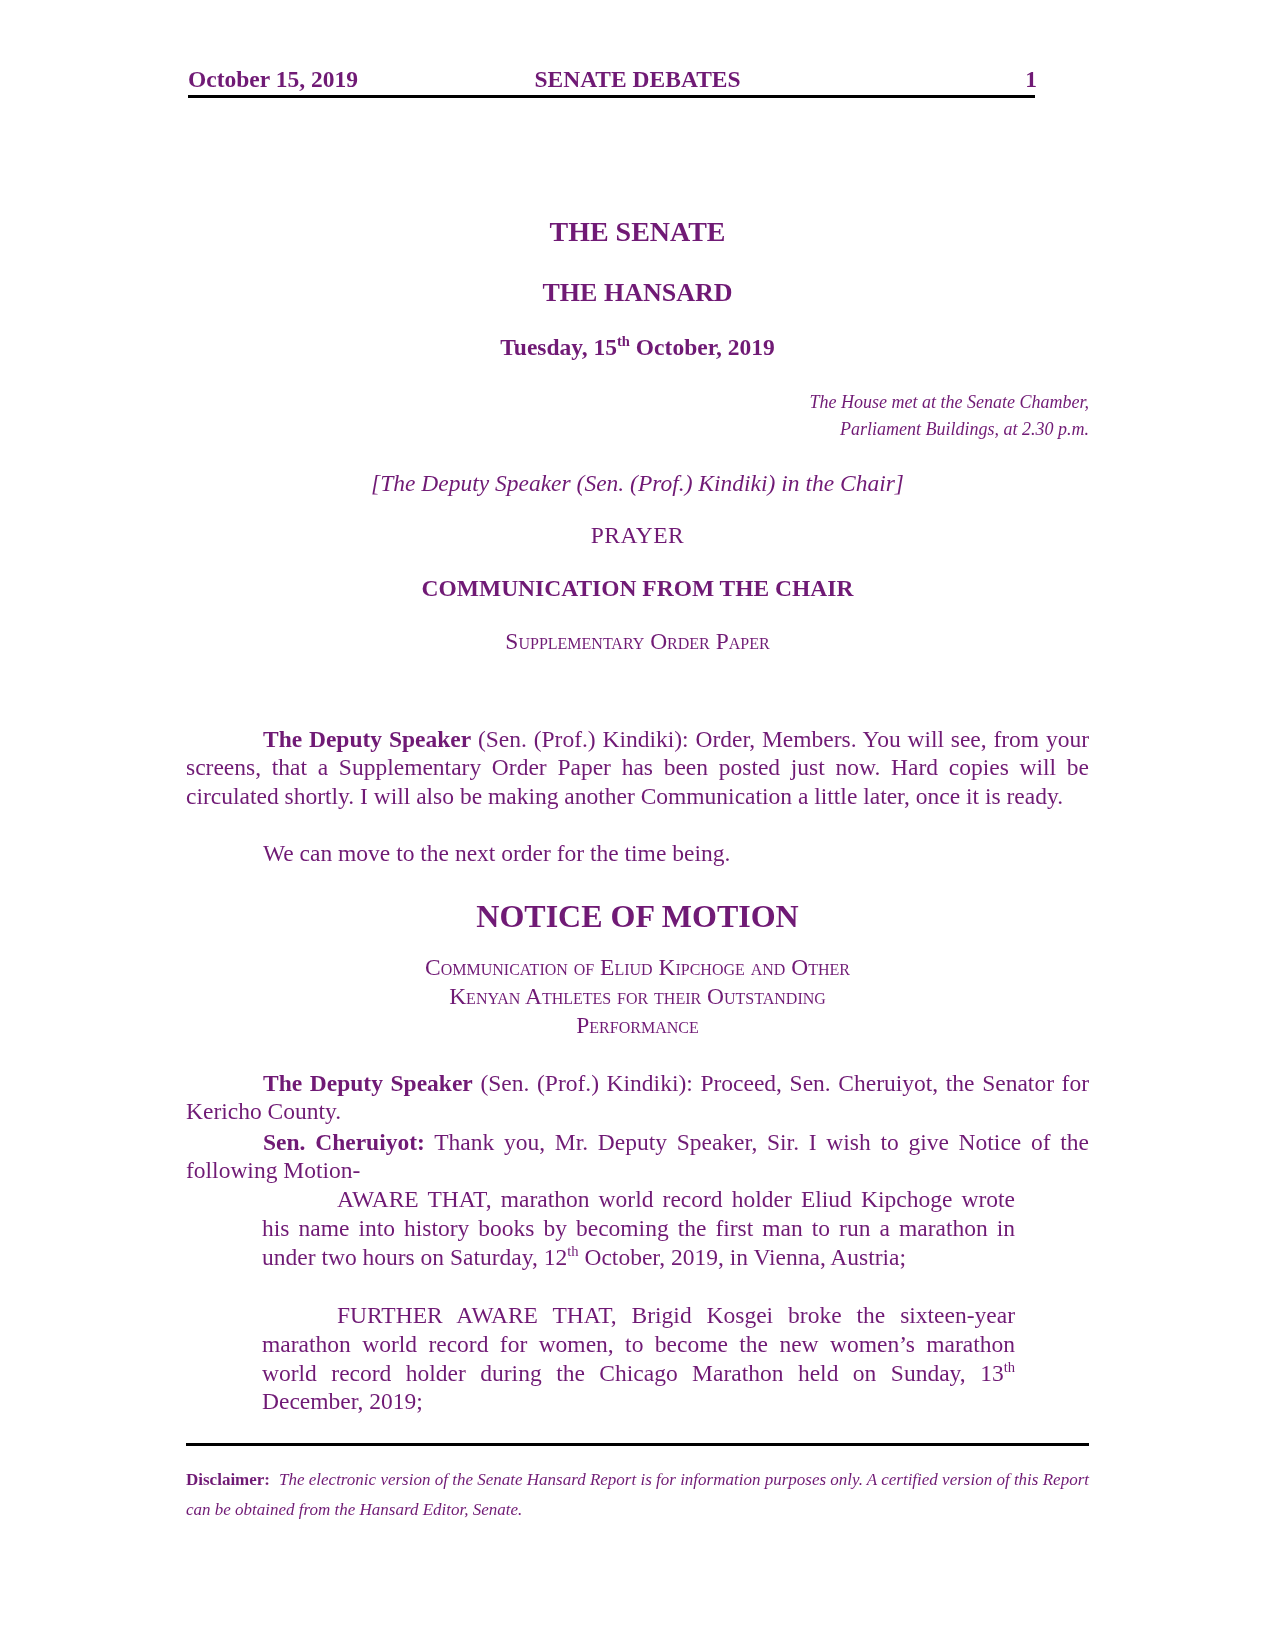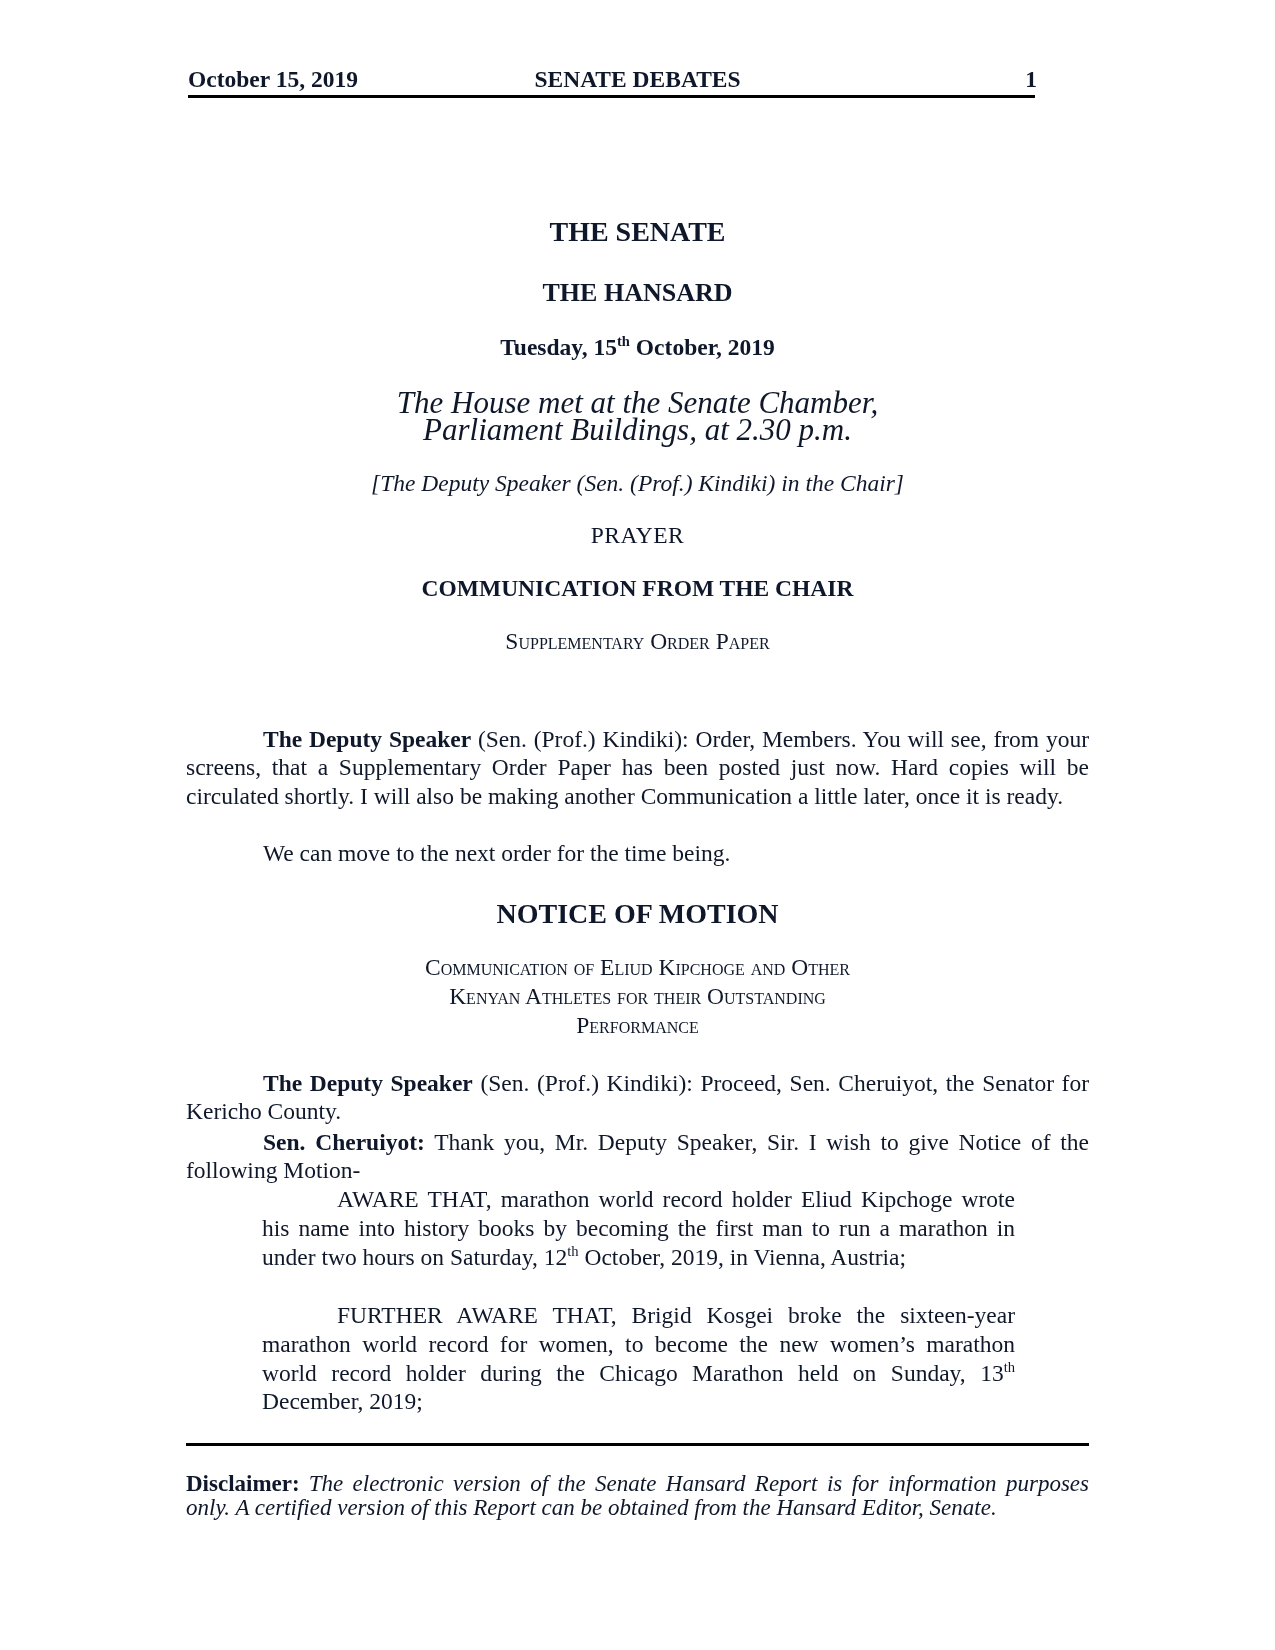--- a/index.html
+++ b/index.html
@@ -1,21 +1,21 @@
 <!DOCTYPE html>
 <html><head>
 <meta charset="utf-8">
 <style>
   * { margin:0; padding:0; box-sizing:border-box; }
   html,body { background:#ffffff; }
   .page {
     position:relative;
     width:1275px; height:1650px;
     background:#ffffff;
-    color:#0f172a;
+    color:#701a75;
     font-family:"Liberation Serif","DejaVu Serif",serif;
     overflow:hidden;
   }
   .abs { position:absolute; left:186px; width:903px; }
   .center { text-align:center; }
   .justify { text-align:justify; }
   .bold { font-weight:bold; }
   .italic { font-style:italic; }
   .smallcaps { font-variant:small-caps; }
 
@@ -25,43 +25,43 @@
   .hdr-title { position:absolute; left:0; right:0; top:0; text-align:center; }
   .hdr-page { position:absolute; right:52px; top:0; }
   .hdr-rule { position:absolute; left:2px; top:31px; width:847px; height:3px; background:#000; }
 
   
   .t-parliament { top:147px; font-size:33px; font-weight:bold; }
   .t-senate     { top:216px; font-size:28px; font-weight:bold; }
   .t-hansard    { top:278px; font-size:26px; font-weight:bold; }
   .t-date       { top:334px; font-size:23.5px; font-weight:bold; }
 
-  .met   { top:389px; font-size:31px; line-height:27px; }
+  .met   { top:389px; font-size:18px; line-height:27px;text-align:right; }
   .chair { top:470px; font-size:23.5px; }
   .prayer{ top:522px; font-size:23.5px; letter-spacing:0.5px; }
 
   .h-comm { top:575px; font-size:23.5px; }
   .h-supp { top:628px; font-size:23.5px; }
 
   .body-text { font-size:23.5px; line-height:28.4px; }
   .p1    { top:725px; }
   .p-move{ top:839px; }
-  .h-notice { top:898px; font-size:28px; }
+  .h-notice { top:898px; font-size:32px; }
   .h-commend { top:953px; font-size:23.5px; line-height:29px; }
   .p-dep2 { top:1069px; }
   .p-cher { top:1128px; }
 
   .motion { left:262px; width:753px; text-indent:75px; line-height:28.8px; font-size:23.5px; }
   .m1 { top:1185px; }
   .m2 { top:1301px; }
 
   .indent { text-indent:77px; }
 
   .f-rule { top:1443px; height:3px; background:#000; }
-  .disclaimer { top:1465px; font-size:23px; line-height:24px;margin-top:7px; }
+  .disclaimer { top:1465px; font-size:17px; line-height:30px; }
   .disclaimer .lbl { font-weight:bold; font-style:normal; margin-right:9px; }
 
   .sup { font-size:62%; vertical-align:super; line-height:0; }
 </style>
 </head>
 <body>
 
 <div class="page">
 
   <div class="abs hdr">

